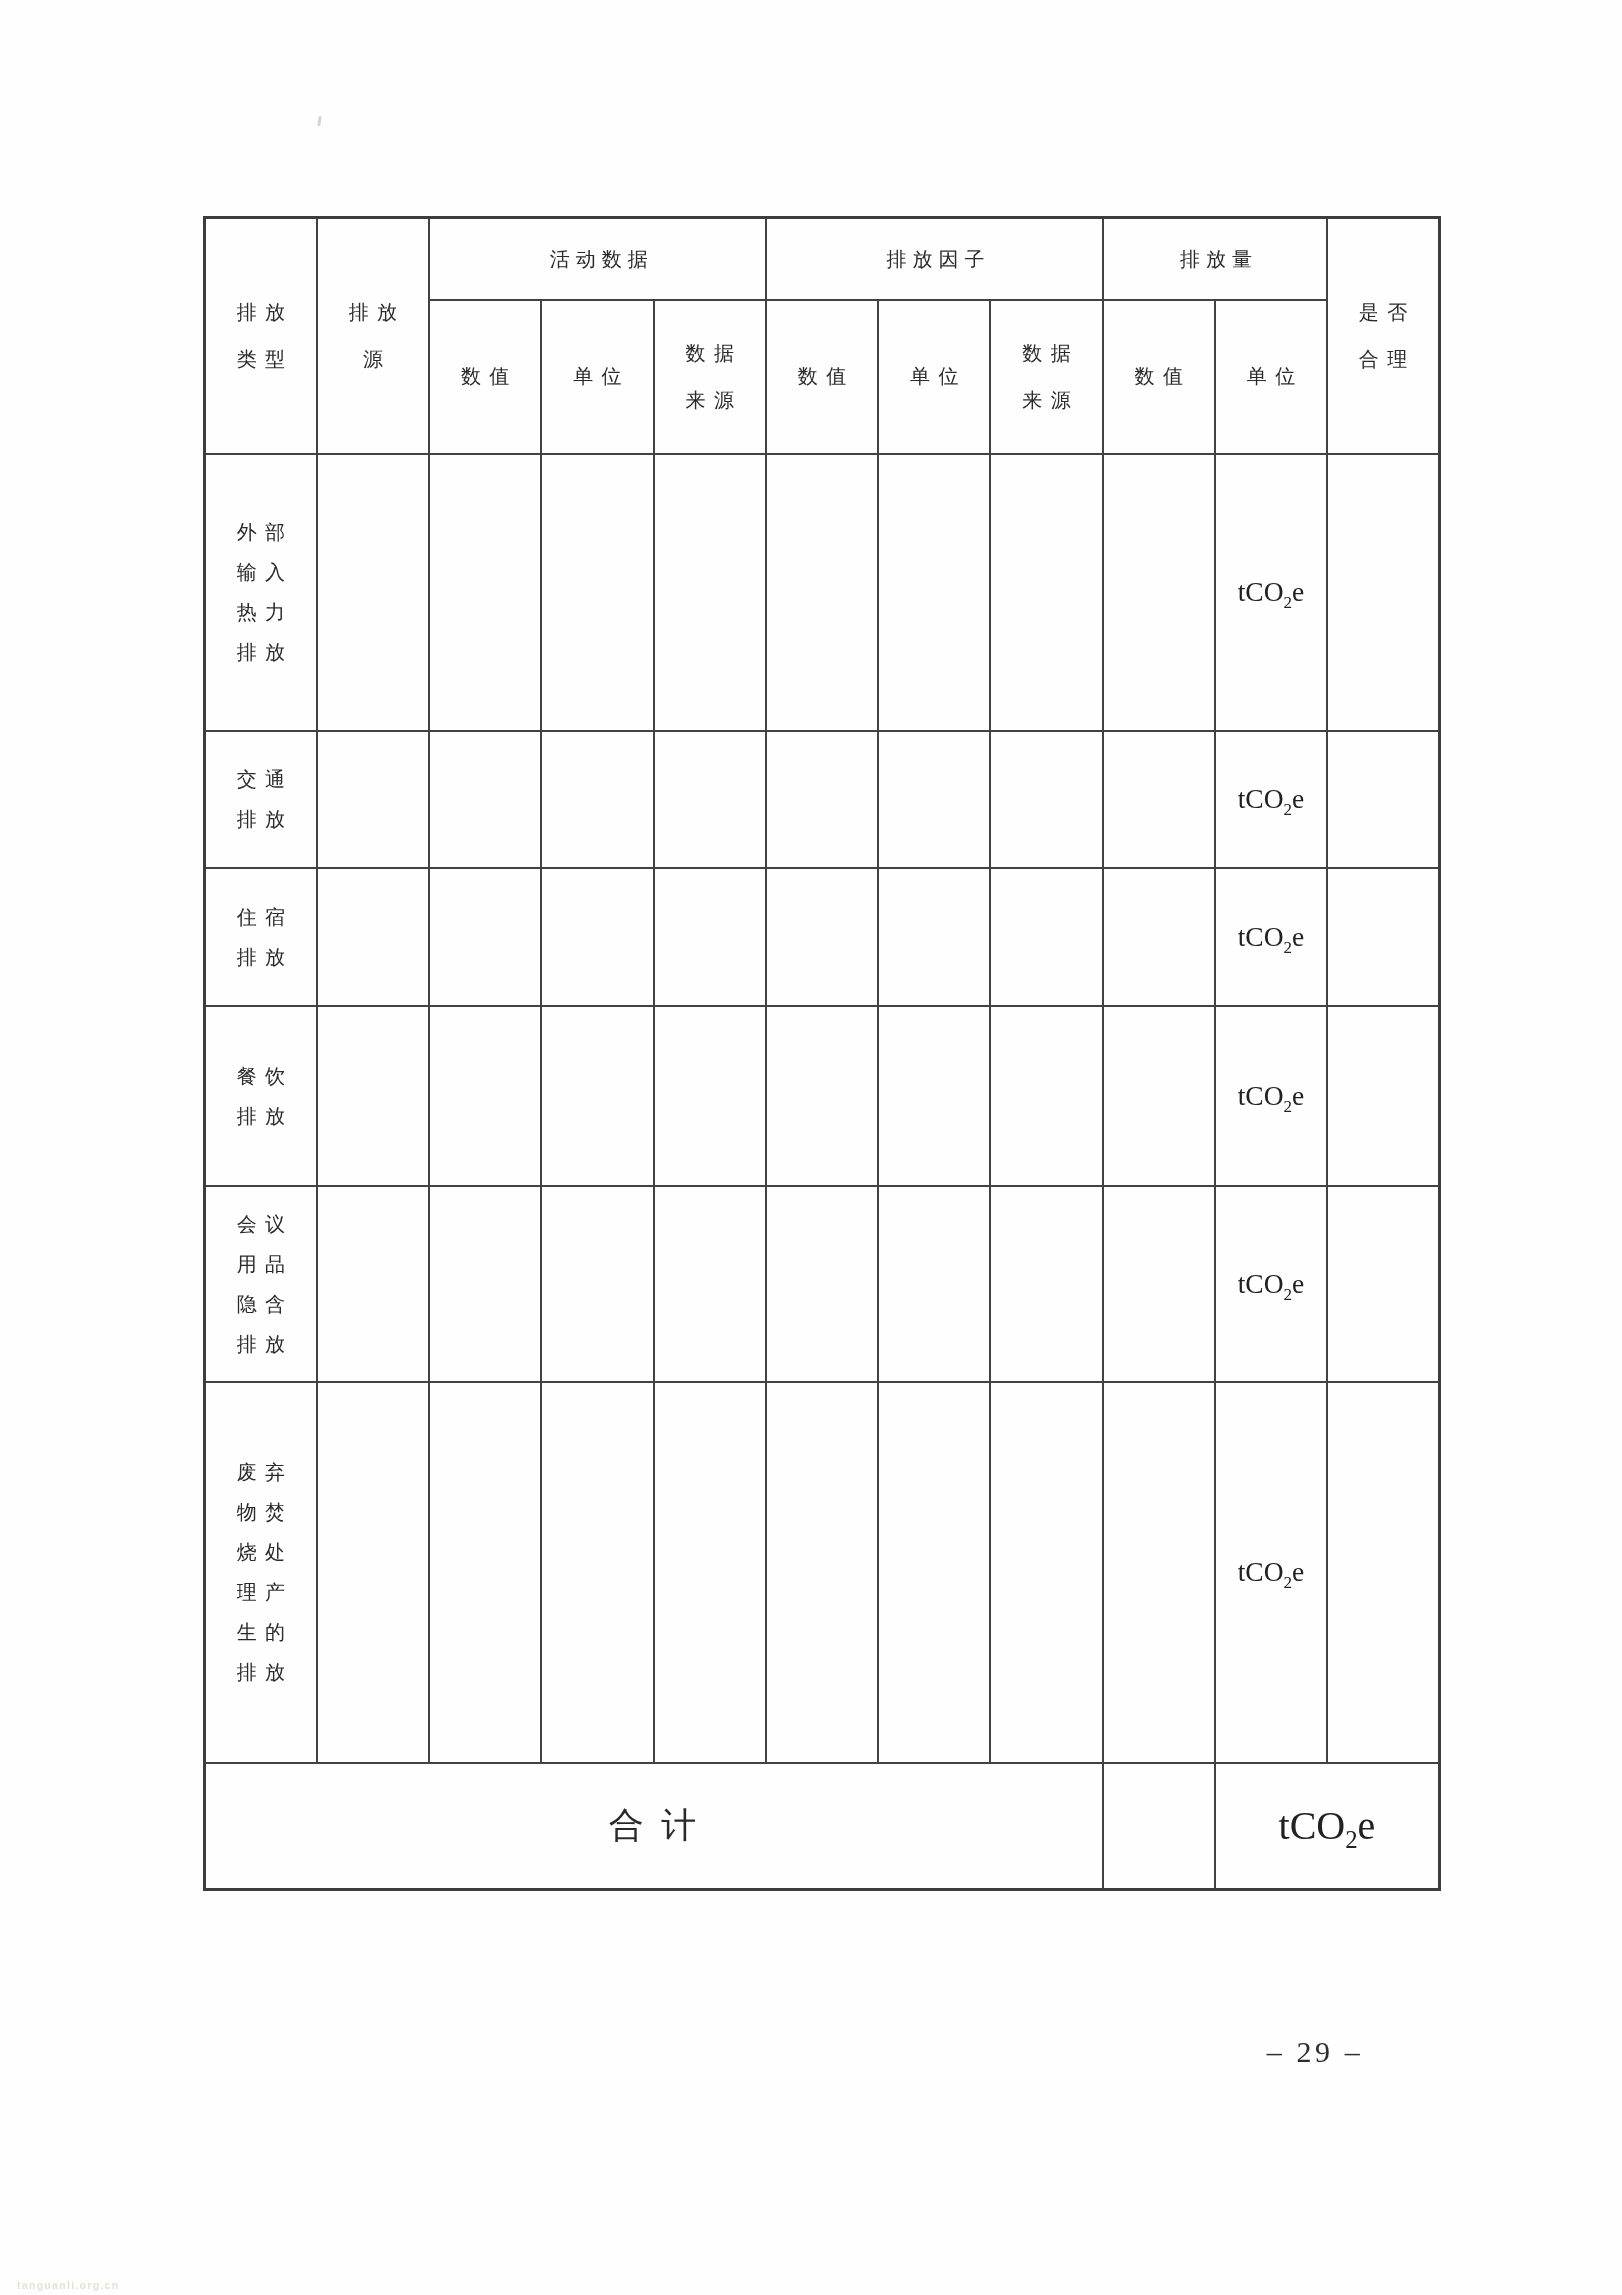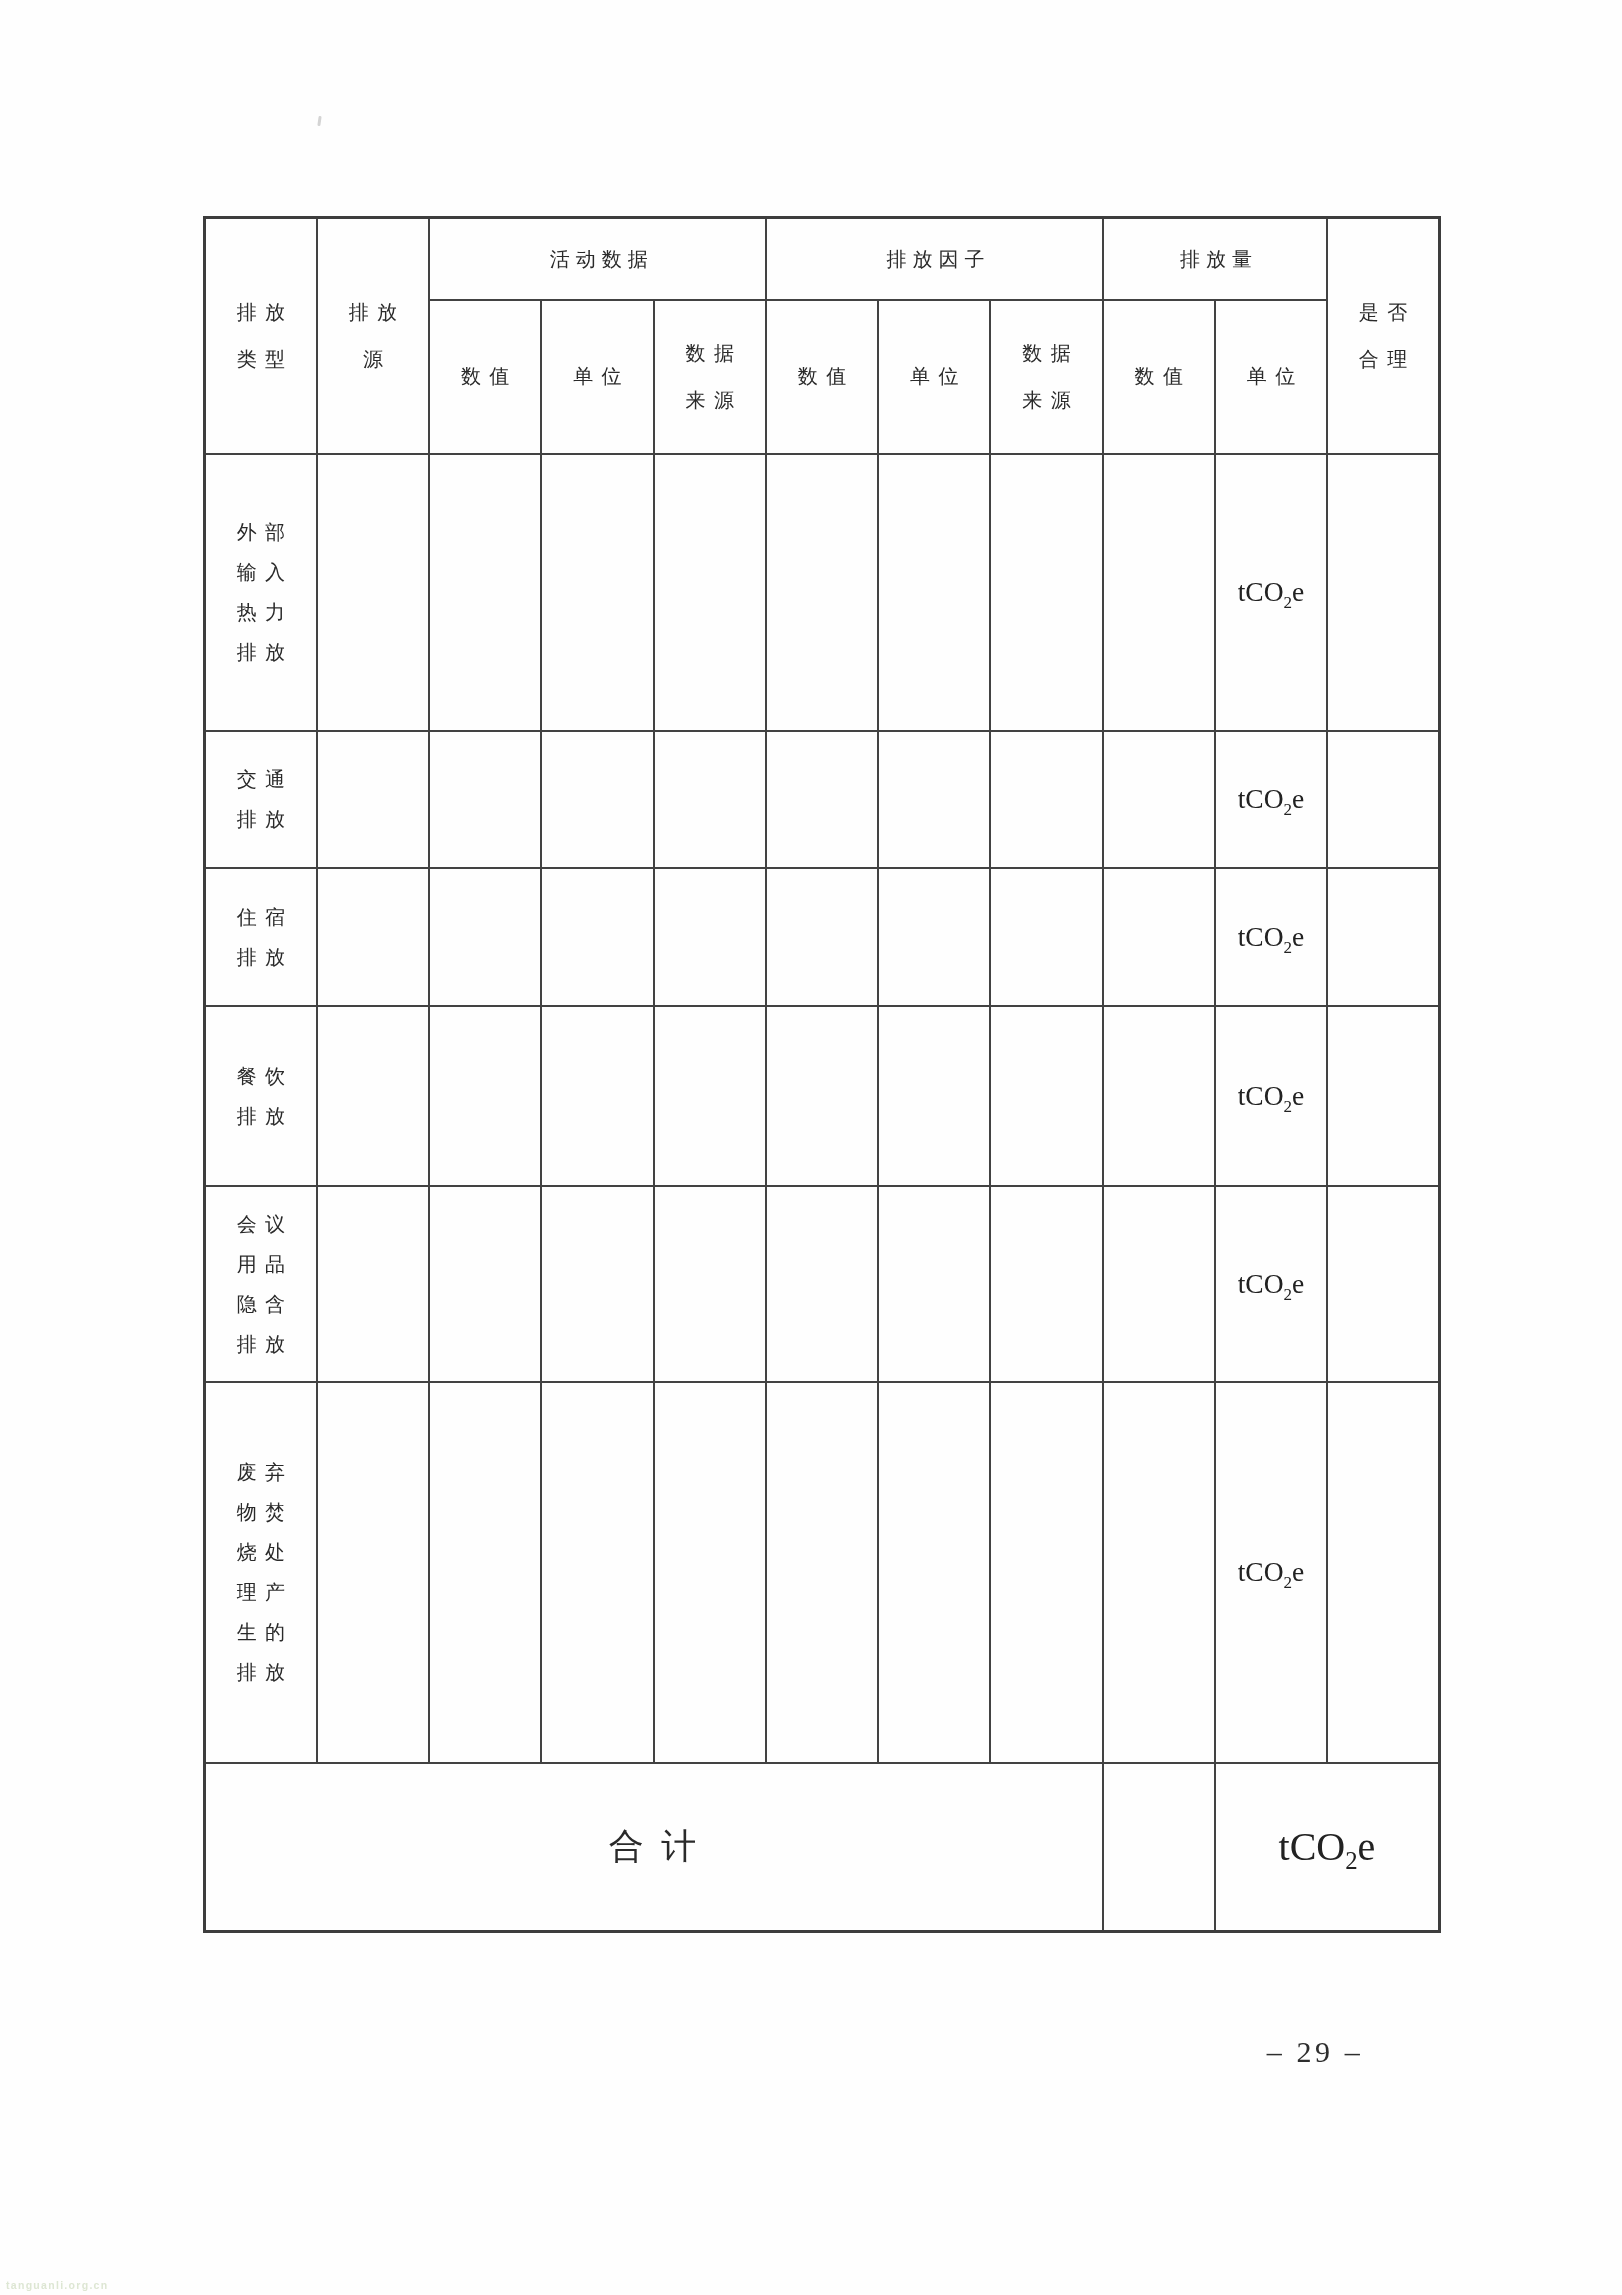--- a/index.html
+++ b/index.html
@@ -71,21 +71,21 @@
     top: 2035px;
     width: 150px;
     text-align: center;
     font-size: 30px;
     letter-spacing: 0.12em;
     color: #2e2e2e;
     font-family: "Liberation Serif", serif;
   }
   .watermark {
     position: absolute;
-    left: 6px;
+    left: 17px;
     top: 2279px;
     font-family: "Liberation Sans", sans-serif;
     font-weight: bold;
     font-size: 10.5px;
     letter-spacing: 1.3px;
     color: #dde6d3;
   }
   .scan-speck {
     position: absolute;
     left: 318px;
@@ -236,21 +236,21 @@
       <td></td>
       <td></td>
       <td></td>
       <td></td>
       <td></td>
       <td></td>
       <td><span class="tco2e"><span>tCO</span><sub>2</sub><span>e</span></span></td>
       <td></td>
     </tr>
 
-    <tr style="height:169px">
+    <tr style="height:127px">
       <td colspan="8" class="cjk total-label">合计</td>
       <td></td>
       <td colspan="2" class="total-unit"><span class="tco2e"><span>tCO</span><sub>2</sub><span>e</span></span></td>
     </tr>
   </tbody>
     </table>
 
   <div class="page-number">– 29 –</div>
   <div class="watermark">tanguanli.org.cn</div>
 

